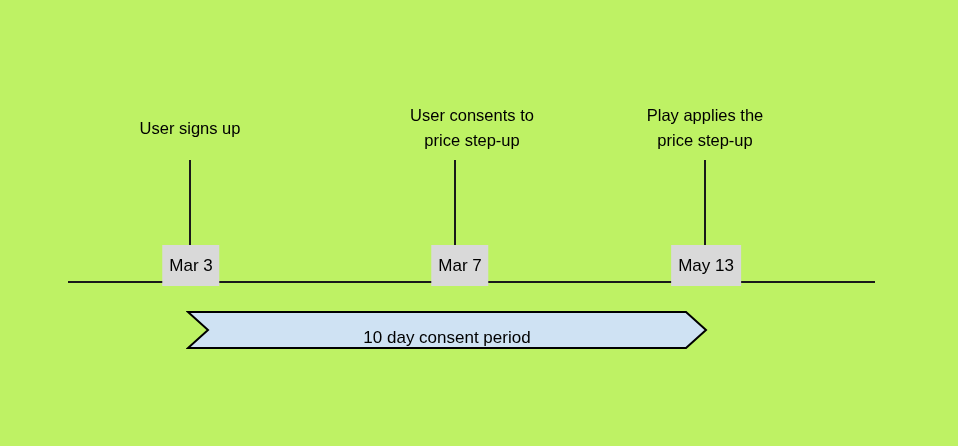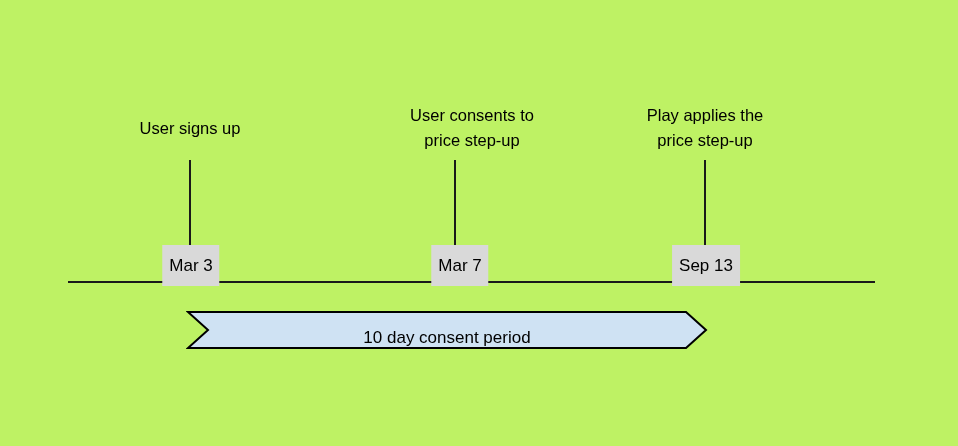--- a/index.html
+++ b/index.html
@@ -106,21 +106,21 @@
 price step-up</div>
 
   <div class="tick t0"></div>
   <div class="tick t1"></div>
   <div class="tick t2"></div>
 
   <div class="axis"></div>
 
   <div class="date-label d0">Mar 3</div>
   <div class="date-label d1">Mar 7</div>
-  <div class="date-label d2">Sep 13</div>
+  <div class="date-label d2">May 13</div>
 
   <div class="banner">
     <svg width="522" height="40" viewBox="0 0 522 40">
       <polygon points="2,2 500,2 520,20 500,38 2,38 22,20" stroke="#000000" stroke-width="2" stroke-linejoin="miter" fill="#cfe2f3"></polygon>
     </svg>
     <div class="banner-label">10 day consent period</div>
   </div>
 
 </div>
 

